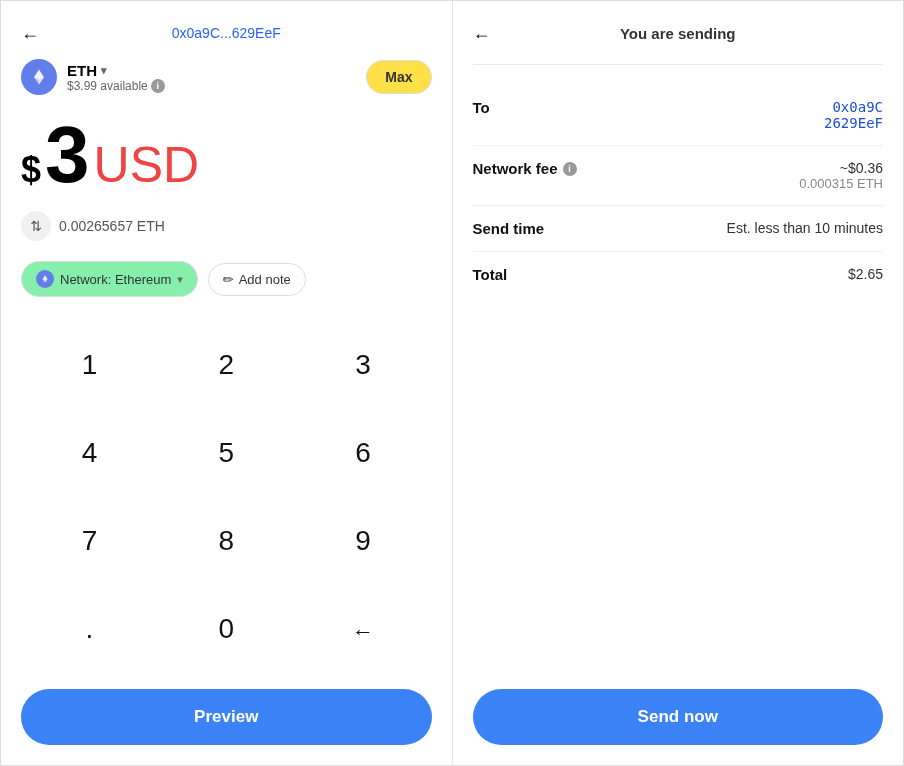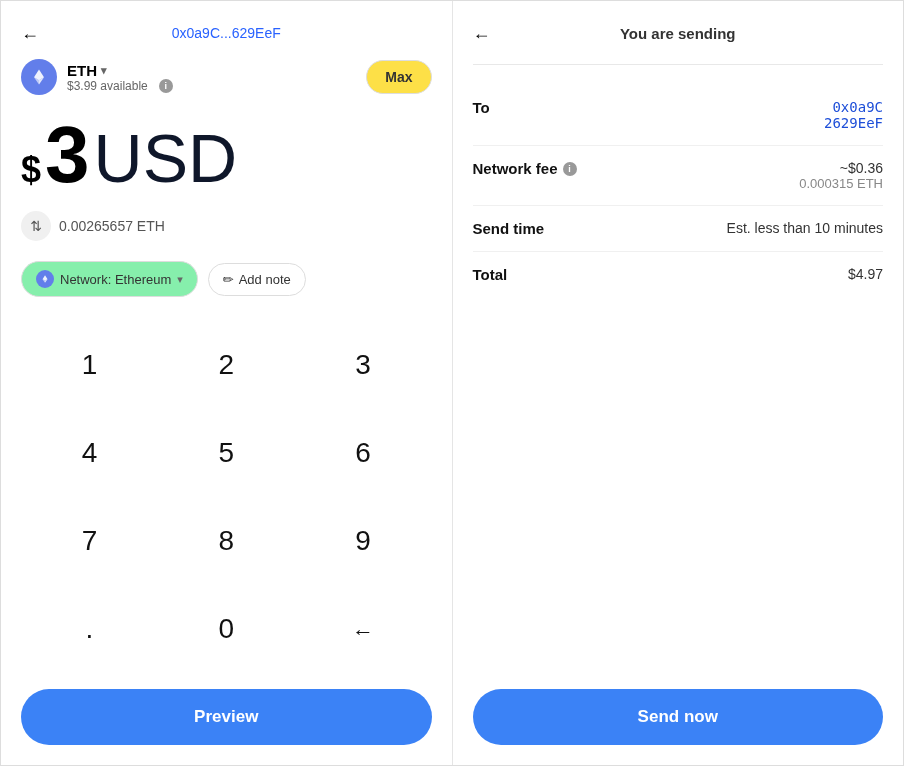--- a/index.html
+++ b/index.html
@@ -89,21 +89,21 @@
       display: flex;
       align-items: center;
       gap: 4px;
     }
     .chevron-down { font-size: 11px; color: #666; }
     .token-available {
       font-size: 12px;
       color: #666;
       display: flex;
       align-items: center;
-      gap: 11px;
+      gap: 3px;
     }
     .info-icon {
       width: 14px; height: 14px;
       border-radius: 50%;
       background: #999;
       color: #fff;
       font-size: 9px;
       display: inline-flex;
       align-items: center;
       justify-content: center;
@@ -132,23 +132,23 @@
       font-weight: 700;
       color: #000;
     }
     .amount-number {
       font-size: 80px;
       font-weight: 700;
       color: #000;
       line-height: 1;
     }
     .amount-currency {
-      font-size: 68px;
+      font-size: 50px;
       font-weight: 300;
-      color: #0f172a;
+      color: #ef4444;
       line-height: 1;
     }
 
     
     .eth-equiv {
       display: flex;
       align-items: center;
       gap: 8px;
       margin-bottom: 20px;
     }
@@ -424,19 +424,19 @@
         </span>
       </div>
 
       <div class="detail-row">
         <span class="detail-label">Send time</span>
         <span class="detail-value">Est. less than 10 minutes</span>
       </div>
 
       <div class="detail-row">
         <span class="detail-label">Total</span>
-        <span class="detail-value">$4.97</span>
+        <span class="detail-value">$2.65</span>
       </div>
     </div>
 
     <button class="primary-btn">Send now</button>
   </div>
 </div>
 
 </body></html>

